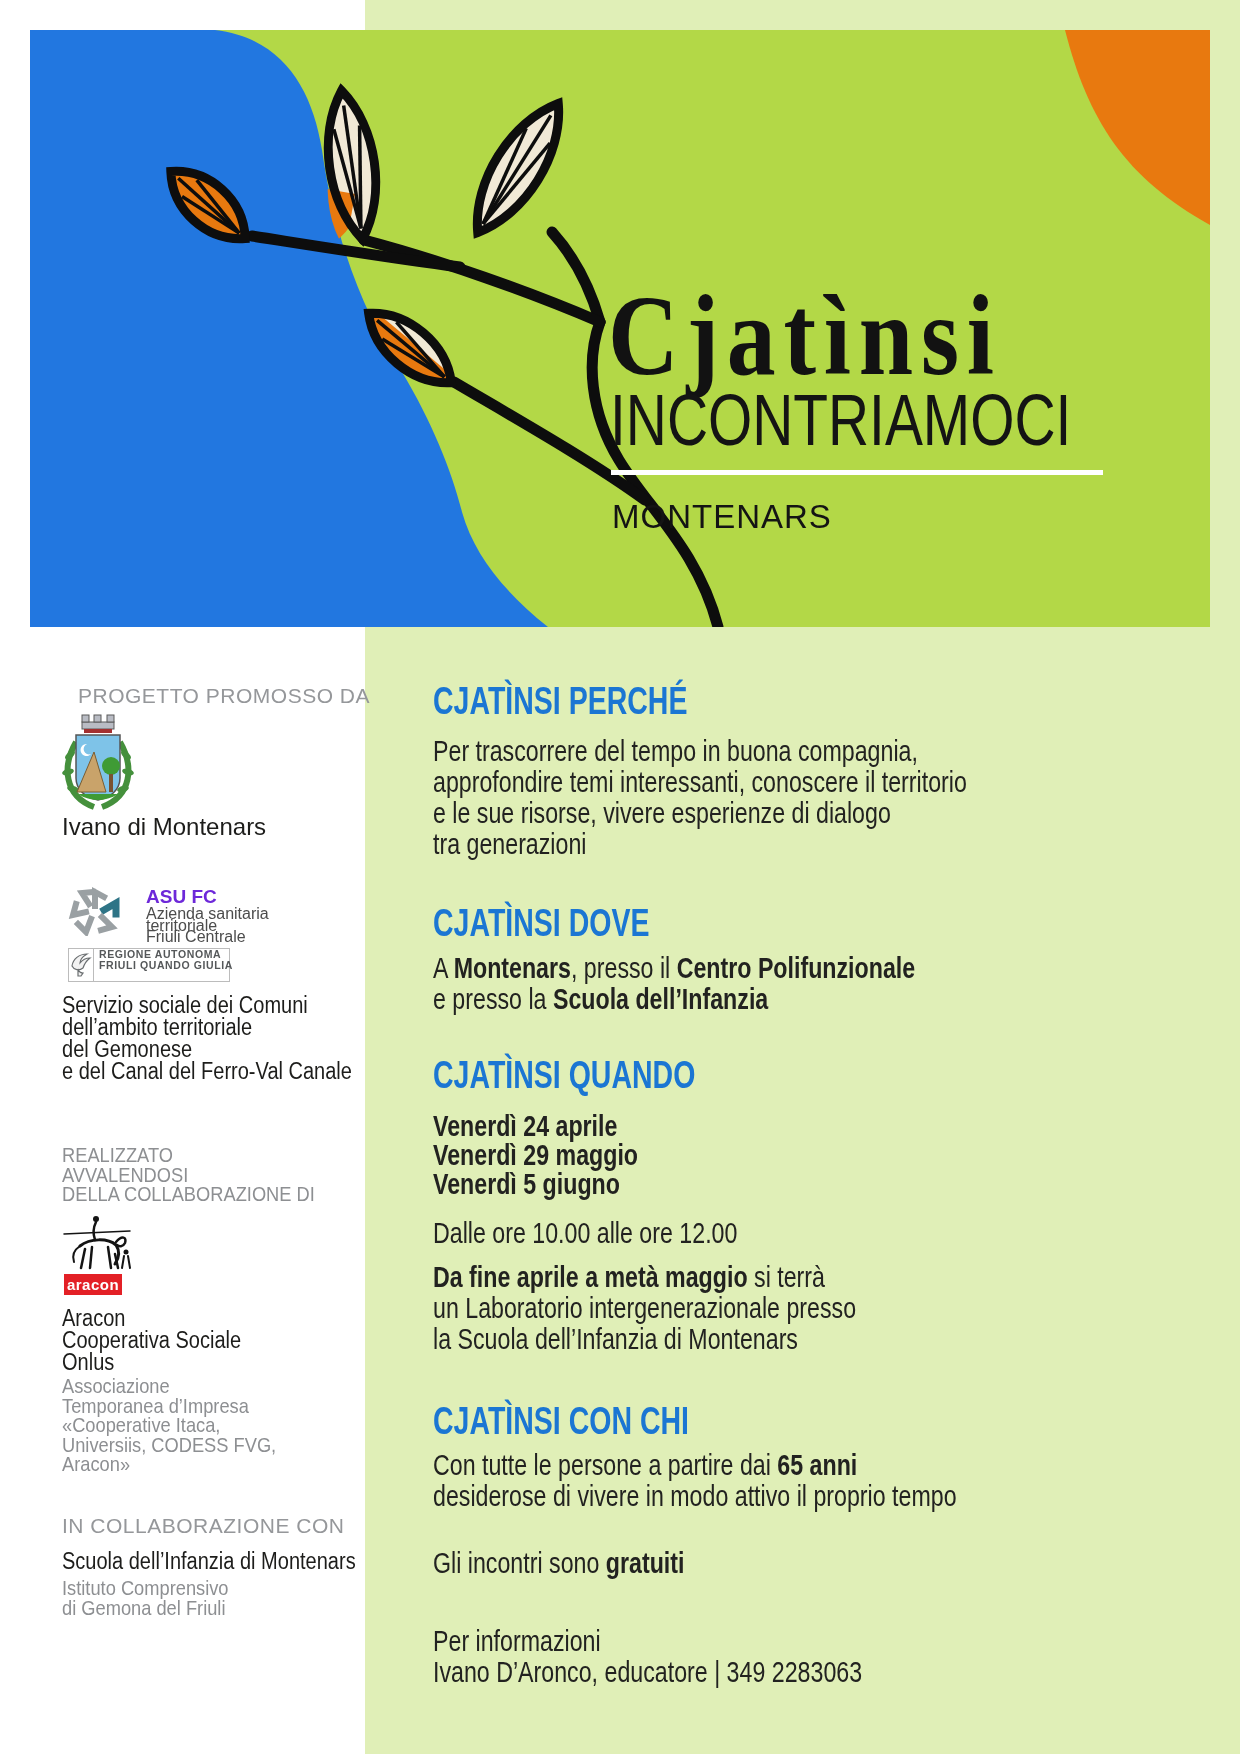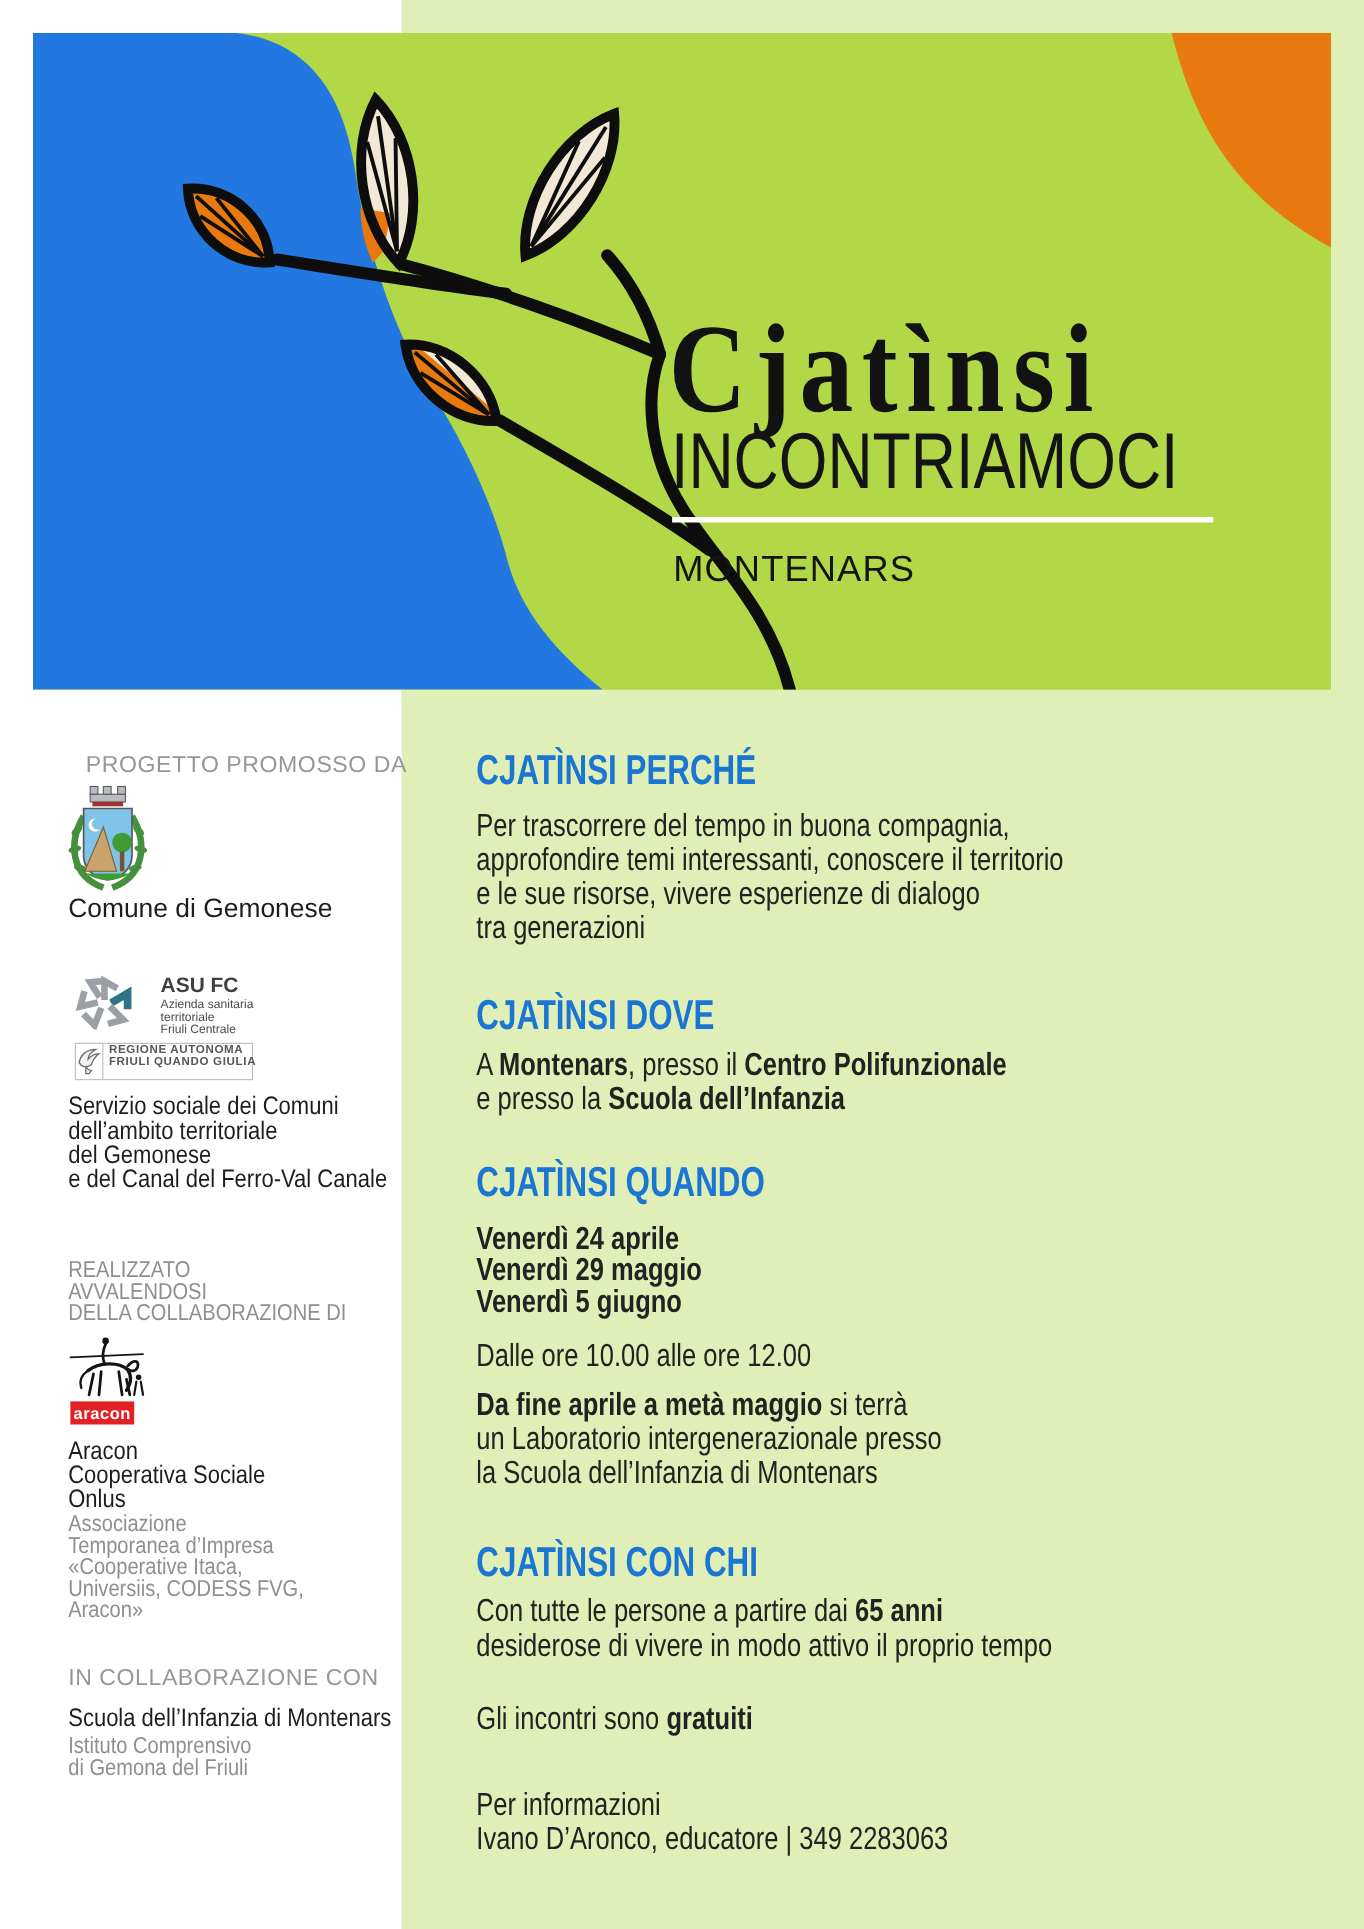--- a/index.html
+++ b/index.html
@@ -18,22 +18,22 @@
   .t-sub{left:582px;font-size:33px;line-height:1;letter-spacing:1px;color:#141414;}
   
   .lab{left:62px;font-size:21px;color:#95979a;letter-spacing:.5px;}
   .dk{color:#1d1d1b;}
   .gy{color:#8d8f92;}
   .blk{left:62px;}
   .cond{transform:scaleX(.87);transform-origin:0 0;}
   .l23{font-size:23px;line-height:22px;}
   .l21{font-size:21px;line-height:19.5px;}
   .l24{font-size:24px;line-height:22px;}
-  .asuname{left:146px;top:886px;font-size:19px;font-weight:700;color:#404040;}
-  .asusub{left:146px;top:908px;font-size:11px;line-height:11.5px;color:#4c4c4c;}
+  .asuname{left:146px;top:886px;font-size:19px;font-weight:700;color:#6d28d9;}
+  .asusub{left:146px;top:908px;font-size:16px;line-height:11.5px;color:#4c4c4c;}
   .regbox{position:absolute;left:68px;top:948px;width:160px;height:32px;background:#fff;
           border:1px solid #bcbcbc;display:flex;}
   .regcell{width:32px;height:32px;border-right:1px solid #bcbcbc;display:flex;align-items:center;justify-content:center;}
   .regtxt{padding-left:5px;font-size:10.5px;font-weight:700;line-height:11px;color:#55585a;letter-spacing:.6px;white-space:nowrap;}
   
   .sech{left:433px;font-size:38px;font-weight:700;color:#1b76d3;line-height:1;
         transform:scaleX(.75);transform-origin:0 0;}
   .body{left:433px;font-size:29px;line-height:31px;color:#222220;
         transform:scaleX(.8);transform-origin:0 0;}
   .body div{white-space:nowrap;}
@@ -140,21 +140,21 @@
     </g>
     <g>
       <path d="M16,25 L60,25 L60,68 C60,80 50,88 38,90 C26,88 16,80 16,68 Z" fill="#7ec3e8" stroke="#555" stroke-width="1.5"></path>
       <path d="M18,84 L58,84 C52,88 44,90 38,90 C32,90 24,88 18,84 Z" fill="#3f9b35"></path>
       <path d="M17,82 L34,42 L46,82 Z" fill="#c9a36a" stroke="#7a5c30" stroke-width="1"></path>
       <circle cx="51" cy="56" r="9" fill="#3f9b35"></circle>
       <rect x="49" y="64" width="4" height="18" fill="#7a5230"></rect>
       <path d="M27,34 a6,6 0 1,0 4,10 a5,5 0 1,1 -4,-10" fill="#ffffff"></path>
     </g>
   </svg>
-  <div class="abs l24 dk" style="left:62px;top:816px;">Comune di Gemonese</div>
+  <div class="abs l24 dk" style="left:62px;top:816px;">Ivano di Montenars</div>
 
   <svg class="abs" style="left:64px;top:886px;" width="62" height="50" viewBox="0 0 62 50">
     <g fill="none" stroke-linecap="square">
       <path d="M31,20 L31,6 L40,11" stroke="#9aa0a3" stroke-width="6"></path>
       <path d="M40,24 L52,17 L52,28" stroke="#2e7486" stroke-width="7"></path>
       <path d="M38,31 L48,41 L37,44" stroke="#9aa0a3" stroke-width="6"></path>
       <path d="M27,33 L22,46 L14,38" stroke="#9aa0a3" stroke-width="6"></path>
       <path d="M22,26 L9,29 L12,18" stroke="#9aa0a3" stroke-width="6"></path>
       <path d="M25,18 L18,7 L29,6" stroke="#9aa0a3" stroke-width="6"></path>
     </g>

